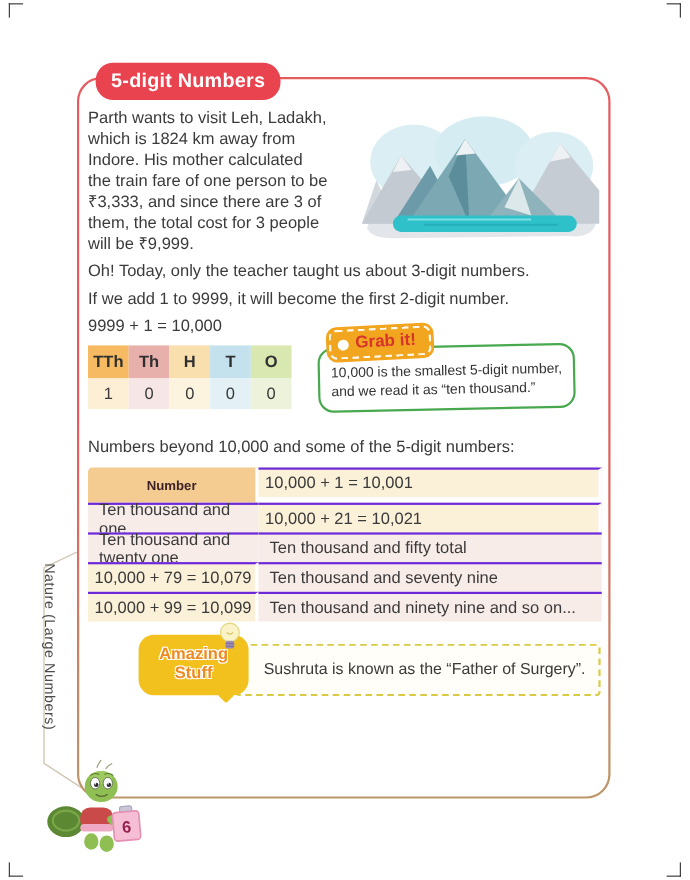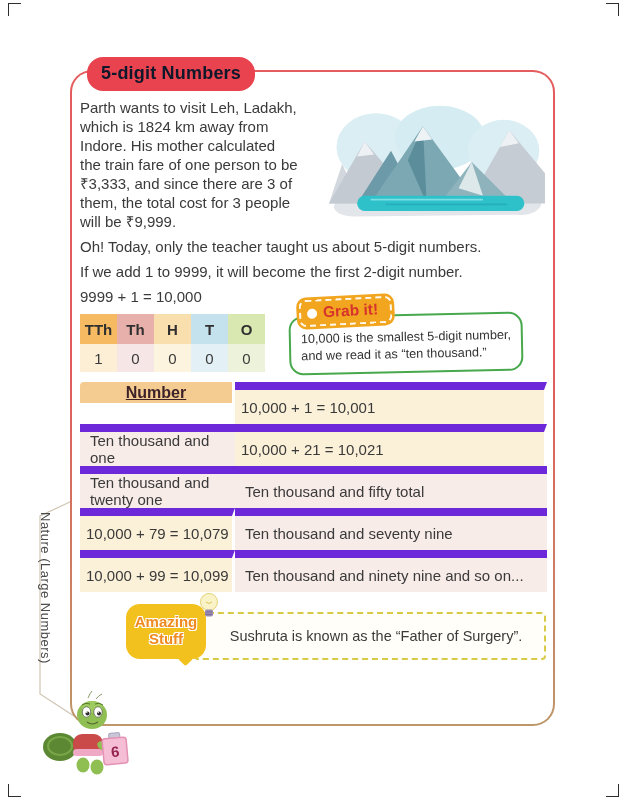--- a/index.html
+++ b/index.html
@@ -18,21 +18,21 @@
   
   .page-box {
     position:absolute; left:70px; top:70px; width:485px; height:656px;
     border-radius:22px; padding:2px;
     background:linear-gradient(to bottom,#e55c5e 0%,#e25a5c 45%,#bd9769 100%);
   }
   .page-inner { width:100%; height:100%; background:#fff; border-radius:20px; position:relative; }
 
   .title-pill {
     position:absolute; left:15px; top:-15px; z-index:3;
-    background:#e8434e; color:#0f172a; font-weight:bold; font-size:18px;
+    background:#e8434e; color:#ffffff; font-weight:bold; font-size:18px;
     padding:6px 14px 7px 14px; border-radius:16px; letter-spacing:.2px;
   }
 
   .content { position:absolute; inset:0; padding:26px 8px 0 8px; font-size:15px; }
 
   .intro-row { display:flex; }
   .story { width:272px; }
   .story div { line-height:19px; }
   .mountain-wrap { flex:1; display:flex; justify-content:center; align-items:flex-start; }
 
@@ -58,32 +58,32 @@
     box-shadow:0 0 0 2.5px #f2a51f;
     padding:2px 12px 3px 22px; transform:rotate(-3deg);
     color:#d6342c; font-weight:bold; font-size:15.5px;
   }
   .tag-hole { position:absolute; left:6px; top:50%; transform:translateY(-50%);
     width:10px; height:10px; background:#fff; border-radius:50%; }
 
   .tbl-intro { margin-top:24px; line-height:19px; }
 
   .main-table { margin-top:9px; display:grid; grid-template-columns:155px 312px; }
-  .mt-h { height:21px; display:flex; align-items:center; justify-content:center;
-          font-weight:bold; font-size:16px; color:#3d2329;text-decoration:underline; }
+  .mt-h { height:32px; display:flex; align-items:center; justify-content:center;
+          font-weight:bold; font-size:12px; color:#3d2329; }
   .mt-h.first { border-right:3px solid #fff; border-radius:4px 0 0 0; }
   .mt-h.second { border-radius:0 4px 0 0; }
-  .mt-c { height:42px; display:flex; align-items:center; font-size:15px; border-top:8px solid #6d28d9; }
+  .mt-c { height:27px; display:flex; align-items:center; font-size:15px; border-top:2px solid #6d28d9; }
   .mt-c.num { padding-left:6px; border-right:3px solid #fff; }
   .mt-c.read { padding-left:10px; }
 
   .amazing-row { margin-top:12px; margin-left:46px; display:flex; align-items:flex-start;
                  position:relative; width:420px; }
   .amazing-bubble {
-    position:relative; z-index:2; width:80px; background:#f2c11e; border-radius:14px;
+    position:relative; z-index:2; width:100px; background:#f2c11e; border-radius:14px;
     padding:9px 4px 12px 4px; text-align:center; font-weight:bold; font-size:15px;
     line-height:17px; color:#ef8a21;
     text-shadow:-1px -1px 0 #fff,1px -1px 0 #fff,-1px 1px 0 #fff,1px 1px 0 #fff;
   }
   .amazing-bubble::after { content:""; position:absolute; bottom:-5px; right:15px;
     width:11px; height:11px; background:#f2c11e; transform:rotate(45deg); border-radius:2px; }
   .amazing-dash {
     flex:1; margin-left:-12px; margin-top:8px; min-height:48px;
     border:2px dashed #d8ca45; border-radius:4px; background:#fffef8;
     display:flex; align-items:center; justify-content:center;
@@ -149,21 +149,21 @@
               <polygon points="118,108 152,64 196,108" fill="#8fb3bd"></polygon>
               <polygon points="152,64 138,92 164,100" fill="#dde8ea"></polygon>
               <rect x="30" y="100" width="178" height="16" rx="8" fill="#2fc1ca"></rect>
               <rect x="44" y="103" width="120" height="2" rx="1" fill="#8ae4e8" opacity=".85"></rect>
               <rect x="60" y="108" width="130" height="2" rx="1" fill="#24b0bb"></rect>
             </svg>
           </div>
         </div>
 
         <div class="lesson">
-          <div>Oh! Today, only the teacher taught us about 5-digit numbers.</div>
+          <div>Oh! Today, only the teacher taught us about 3-digit numbers.</div>
           <div>If we add 1 to 9999, it will become the first 2-digit number.</div>
           <div>9999 + 1 = 10,000</div>
         </div>
 
         <div class="pv-grab-row">
           <div class="pv-table">
             <div class="pv-h" style="background: rgb(246, 186, 99);">TTh</div>
             <div class="pv-h" style="background: rgb(231, 176, 171);">Th</div>
             <div class="pv-h" style="background: rgb(250, 223, 174);">H</div>
             <div class="pv-h" style="background: rgb(195, 226, 238);">T</div>
@@ -180,20 +180,21 @@
               <span class="tag-hole"></span>
               <span>Grab it!</span>
             </div>
             <div class="grab-box">
               <div>10,000 is the smallest 5-digit number,</div>
               <div>and we read it as “ten thousand.”</div>
             </div>
           </div>
         </div>
 
+        <div class="tbl-intro">Numbers beyond 10,000 and some of the 5-digit numbers:</div>
 
         <div class="main-table">
           <div class="mt-h first" style="background: rgb(244, 203, 144);">Number</div>
 
           <div class="mt-c num" style="background: rgb(251, 240, 216);">10,000 + 1 = 10,001</div>
           <div class="mt-c read" style="background: rgb(248, 236, 233);">Ten thousand and one</div>
           <div class="mt-c num" style="background: rgb(251, 240, 216);">10,000 + 21 = 10,021</div>
           <div class="mt-c read" style="background: rgb(248, 236, 233);">Ten thousand and twenty one</div>
           <div class="mt-c read" style="background: rgb(248, 236, 233);">Ten thousand and fifty total</div>
           <div class="mt-c num" style="background: rgb(251, 240, 216);">10,000 + 79 = 10,079</div>

